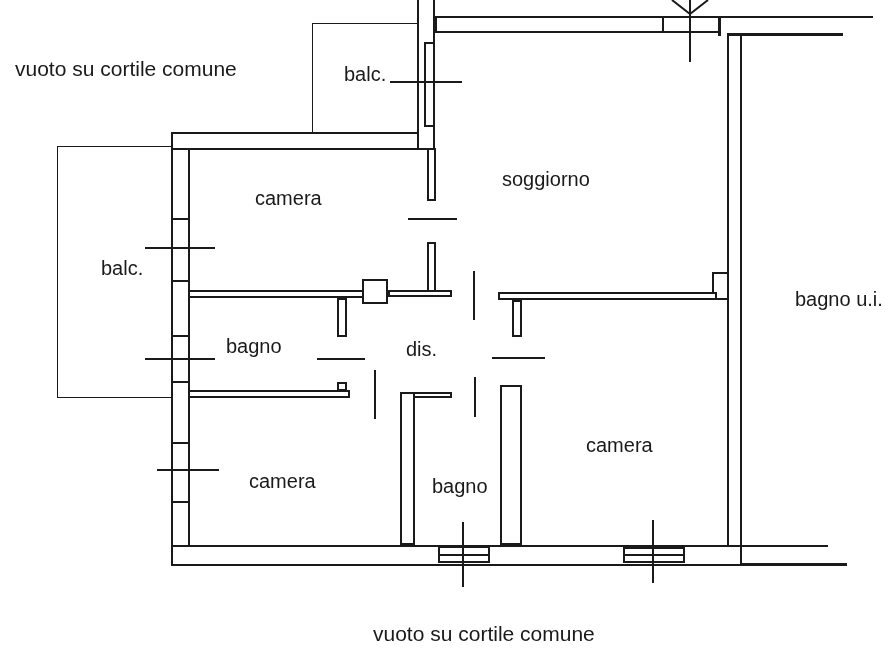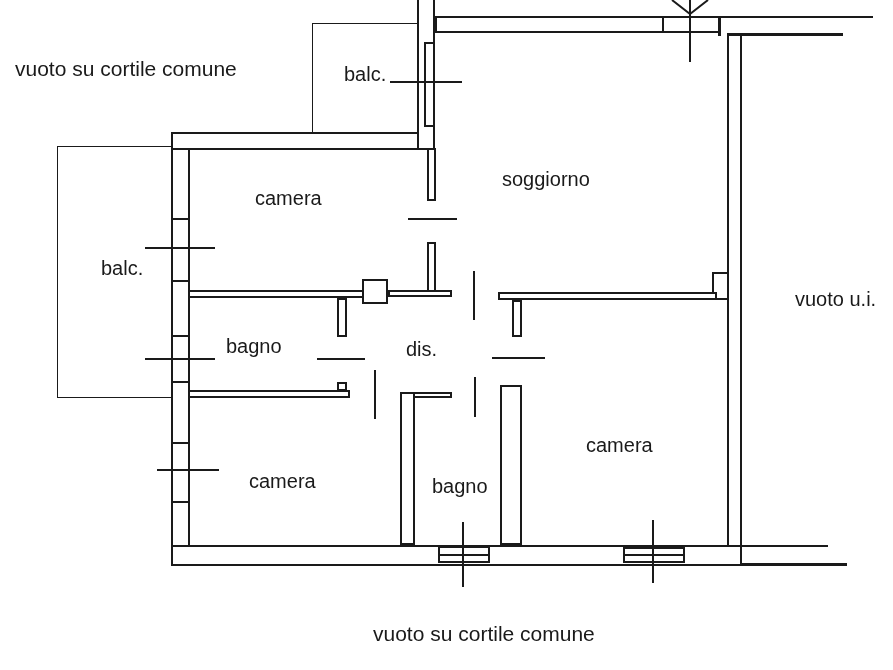--- a/index.html
+++ b/index.html
@@ -84,21 +84,21 @@
   <div class="ln" style="left:317px;top:358px;width:48px;height:2px;"></div>
   <div class="ln" style="left:492px;top:357px;width:53px;height:2px;"></div>
   <div class="ln" style="left:374px;top:370px;width:2px;height:49px;"></div>
   <div class="ln" style="left:474px;top:377px;width:2px;height:40px;"></div>
 
   <div class="label big" style="left:15px;top:57px;">vuoto su cortile comune</div>
   <div class="label" style="left:344px;top:63px;">balc.</div>
   <div class="label" style="left:502px;top:168px;">soggiorno</div>
   <div class="label" style="left:255px;top:187px;">camera</div>
   <div class="label" style="left:101px;top:257px;">balc.</div>
-  <div class="label" style="left:795px;top:288px;">vuoto u.i.</div>
+  <div class="label" style="left:795px;top:288px;">bagno u.i.</div>
   <div class="label" style="left:226px;top:335px;">bagno</div>
   <div class="label" style="left:406px;top:338px;">dis.</div>
   <div class="label" style="left:586px;top:434px;">camera</div>
   <div class="label" style="left:249px;top:470px;">camera</div>
   <div class="label" style="left:432px;top:475px;">bagno</div>
   <div class="label big" style="left:373px;top:622px;">vuoto su cortile comune</div>
 
 </div>
 
 </body></html>

